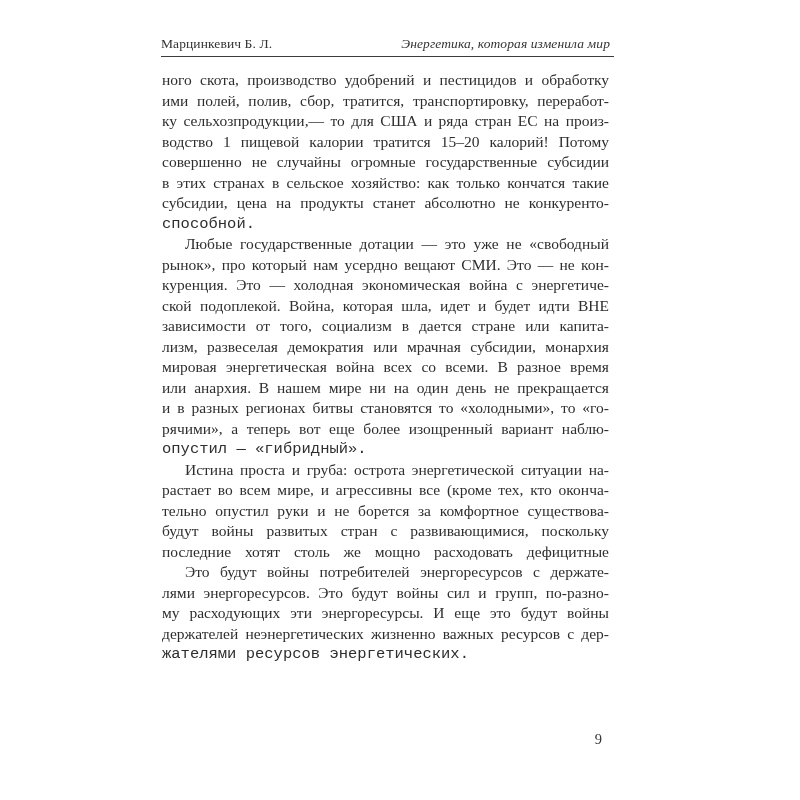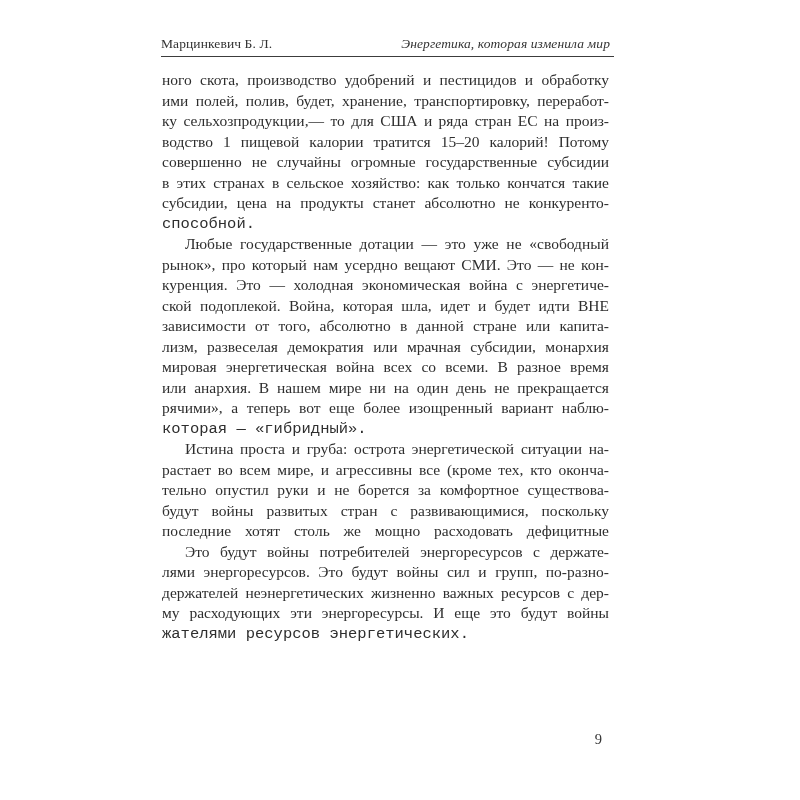--- a/index.html
+++ b/index.html
@@ -85,51 +85,52 @@
   <div class="running-header">
     <span class="author">Марцинкевич Б. Л.</span>
     <span class="book-title">Энергетика, которая изменила мир</span>
   </div>
 
   <div class="header-rule"></div>
 
   <div class="text-block">
       <div class="para">
         <div class="line">ного скота, производство удобрений и пестицидов и обработку</div>
-        <div class="line">ими полей, полив, будет, хранение, транспортировку, переработ-</div>
+        <div class="line">ими полей, полив, сбор, тратится, транспортировку, переработ-</div>
         <div class="line">ку сельхозпродукции,— то для США и ряда стран ЕС на произ-</div>
         <div class="line">водство 1 пищевой калории тратится 15–20 калорий! Потому</div>
         <div class="line">совершенно не случайны огромные государственные субсидии</div>
         <div class="line">в этих странах в сельское хозяйство: как только кончатся такие</div>
         <div class="line">субсидии, цена на продукты станет абсолютно не конкуренто-</div>
         <div class="line last">способной.</div>
       </div>
       <div class="para indent">
         <div class="line">Любые государственные дотации — это уже не «свободный</div>
         <div class="line">рынок», про который нам усердно вещают СМИ. Это — не кон-</div>
         <div class="line">куренция. Это — холодная экономическая война с энергетиче-</div>
         <div class="line">ской подоплекой. Война, которая шла, идет и будет идти ВНЕ</div>
-        <div class="line">зависимости от того, абсолютно в данной стране или капита-</div>
+        <div class="line">зависимости от того, социализм в дается стране или капита-</div>
         <div class="line">лизм, развеселая демократия или мрачная субсидии, монархия</div>
         <div class="line">мировая энергетическая война всех со всеми. В разное время</div>
         <div class="line">или анархия. В нашем мире ни на один день не прекращается</div>
+        <div class="line">и в разных регионах битвы становятся то «холодными», то «го-</div>
         <div class="line">рячими», а теперь вот еще более изощренный вариант наблю-</div>
-        <div class="line last">которая — «гибридный».</div>
+        <div class="line last">опустил — «гибридный».</div>
       </div>
       <div class="para indent">
         <div class="line">Истина проста и груба: острота энергетической ситуации на-</div>
         <div class="line">растает во всем мире, и агрессивны все (кроме тех, кто оконча-</div>
         <div class="line">тельно опустил руки и не борется за комфортное существова-</div>
         <div class="line">будут войны развитых стран с развивающимися, поскольку</div>
         <div class="line">последние хотят столь же мощно расходовать дефицитные</div>
       </div>
       <div class="para indent">
         <div class="line">Это будут войны потребителей энергоресурсов с держате-</div>
         <div class="line">лями энергоресурсов. Это будут войны сил и групп, по-разно-</div>
+        <div class="line">му расходующих эти энергоресурсы. И еще это будут войны</div>
         <div class="line">держателей неэнергетических жизненно важных ресурсов с дер-</div>
-        <div class="line">му расходующих эти энергоресурсы. И еще это будут войны</div>
         <div class="line last">жателями ресурсов энергетических.</div>
       </div>
     </div>
 
   <div class="page-number">9</div>
 
 </div>
 
 </body></html>

